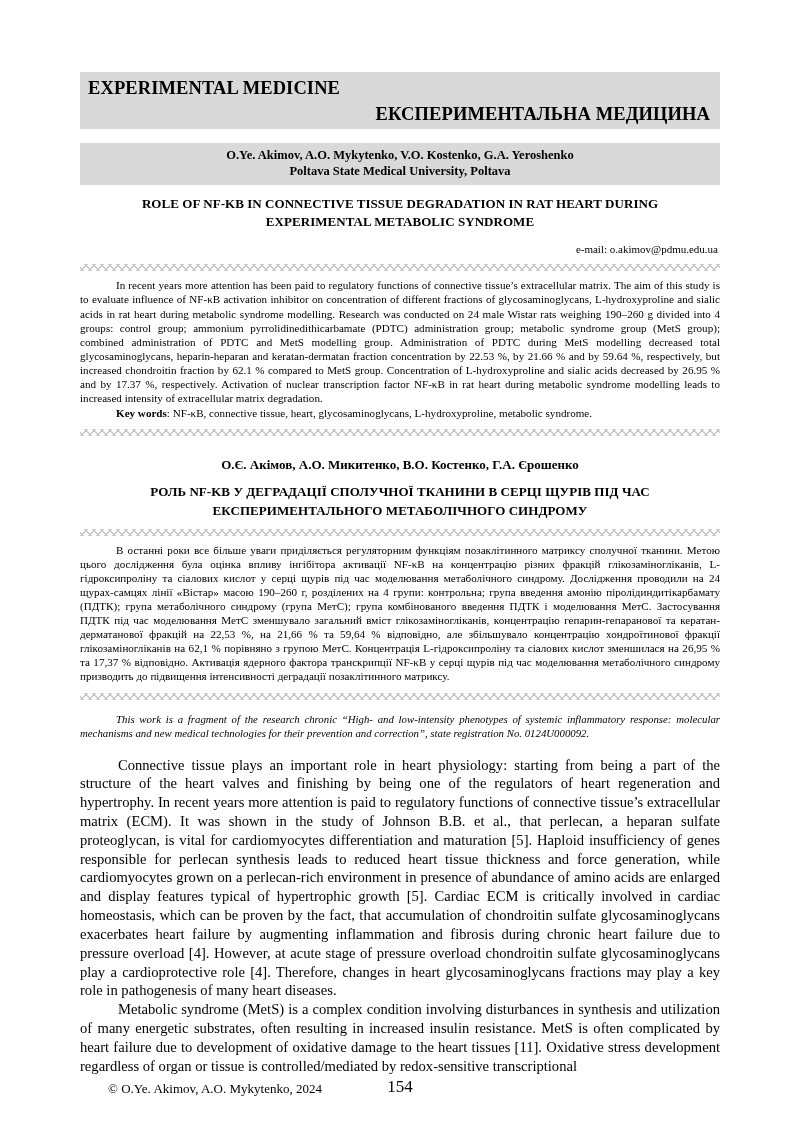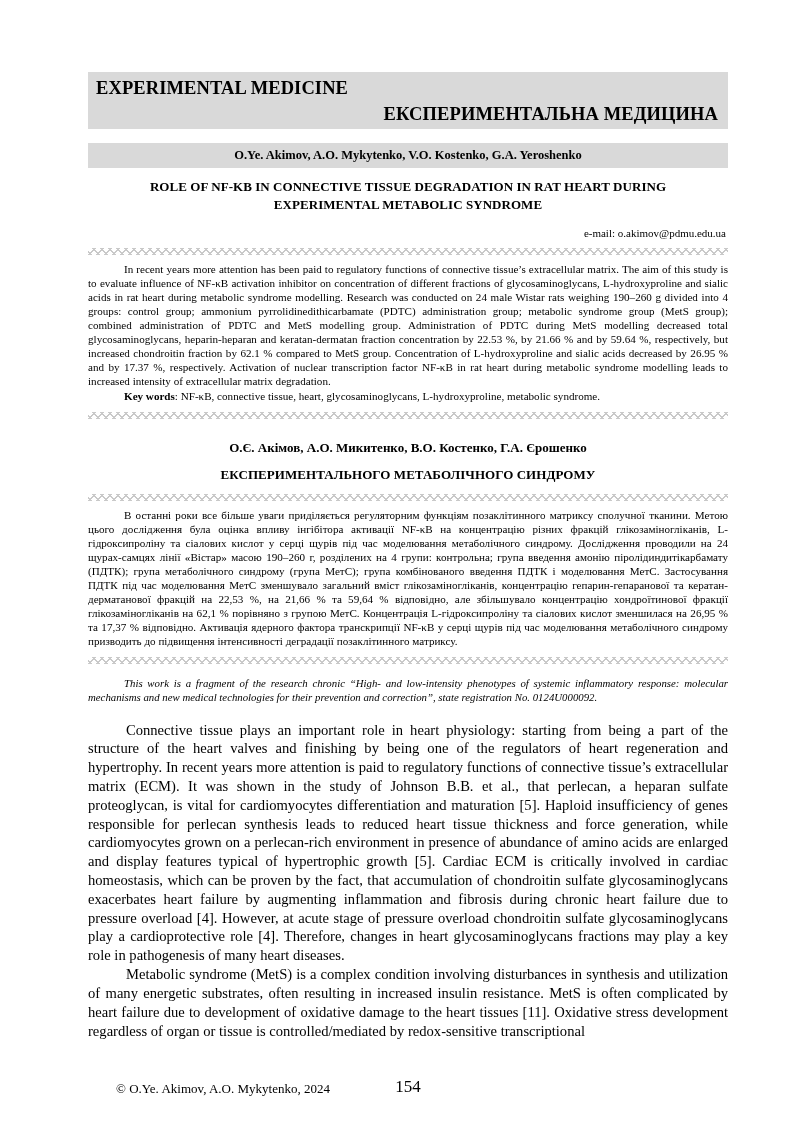--- a/index.html
+++ b/index.html
@@ -14,21 +14,20 @@
     color: #000000;
     position: relative;
     overflow: hidden;
   }
   .page {
     position: relative;
     width: 788px;
     height: 1131px;
     box-sizing: border-box;
     padding: 0;
-    margin-left: 8px;
   }
   .content {
     position: absolute;
     left: 80px;
     top: 0;
     width: 640px;
   }
 
   
   .journal-band {
@@ -194,40 +193,42 @@
   <div class="content">
 
     <div class="journal-band band-top">
       <div class="en">EXPERIMENTAL MEDICINE</div>
       <div class="ua">ЕКСПЕРИМЕНТАЛЬНА МЕДИЦИНА</div>
     </div>
 
 
     <div class="journal-band band-authors">
       <div>O.Ye. Akimov, A.O. Mykytenko, V.O. Kostenko, G.A. Yeroshenko</div>
+      <div>Poltava State Medical University, Poltava</div>
     </div>
 
     <div class="paper-title">
       <div>ROLE OF NF-KB IN CONNECTIVE TISSUE DEGRADATION IN RAT HEART DURING</div>
       <div>EXPERIMENTAL METABOLIC SYNDROME</div>
     </div>
 
     <div class="email-line">e-mail: o.akimov@pdmu.edu.ua</div>
 
     <div class="zigzag"></div>
 
     <div class="abstract">
       <p>In recent years more attention has been paid to regulatory functions of connective tissue’s extracellular matrix. The aim of this study is to evaluate influence of NF-κB activation inhibitor on concentration of different fractions of glycosaminoglycans, L-hydroxyproline and sialic acids in rat heart during metabolic syndrome modelling. Research was conducted on 24 male Wistar rats weighing 190–260 g divided into 4 groups: control group; ammonium pyrrolidinedithicarbamate (PDTC) administration group; metabolic syndrome group (MetS group); combined administration of PDTC and MetS modelling group. Administration of PDTC during MetS modelling decreased total glycosaminoglycans, heparin-heparan and keratan-dermatan fraction concentration by 22.53 %, by 21.66 % and by 59.64 %, respectively, but increased chondroitin fraction by 62.1 % compared to MetS group. Concentration of L-hydroxyproline and sialic acids decreased by 26.95 % and by 17.37 %, respectively. Activation of nuclear transcription factor NF-κB in rat heart during metabolic syndrome modelling leads to increased intensity of extracellular matrix degradation.</p>
       <p class="kw"><b>Key words</b><span>: NF-κB, connective tissue, heart, glycosaminoglycans, L-hydroxyproline, metabolic syndrome.</span></p>
     </div>
 
     <div class="zigzag"></div>
 
     <div class="ua-authors">О.Є. Акімов, А.О. Микитенко, В.О. Костенко, Г.А. Єрошенко</div>
     <div class="ua-title">
+      <div>РОЛЬ NF-KB У ДЕГРАДАЦІЇ СПОЛУЧНОЇ ТКАНИНИ В СЕРЦІ ЩУРІВ ПІД ЧАС</div>
       <div>ЕКСПЕРИМЕНТАЛЬНОГО МЕТАБОЛІЧНОГО СИНДРОМУ</div>
     </div>
 
     <div class="zigzag"></div>
 
     <div class="abstract">
       <p>В останні роки все більше уваги приділяється регуляторним функціям позаклітинного матриксу сполучної тканини. Метою цього дослідження була оцінка впливу інгібітора активації NF-κB на концентрацію різних фракцій глікозаміногліканів, L-гідроксипроліну та сіалових кислот у серці щурів під час моделювання метаболічного синдрому. Дослідження проводили на 24 щурах-самцях лінії «Вістар» масою 190–260 г, розділених на 4 групи: контрольна; група введення амонію піролідиндитікарбамату (ПДТК); група метаболічного синдрому (група МетС); група комбінованого введення ПДТК і моделювання МетС. Застосування ПДТК під час моделювання МетС зменшувало загальний вміст глікозаміногліканів, концентрацію гепарин-гепаранової та кератан-дерматанової фракцій на 22,53 %, на 21,66 % та 59,64 % відповідно, але збільшувало концентрацію хондроїтинової фракції глікозаміногліканів на 62,1 % порівняно з групою МетС. Концентрація L-гідроксипроліну та сіалових кислот зменшилася на 26,95 % та 17,37 % відповідно. Активація ядерного фактора транскрипції NF-κB у серці щурів під час моделювання метаболічного синдрому призводить до підвищення інтенсивності деградації позаклітинного матриксу.</p>
     </div>
 
     <div class="zigzag"></div>

